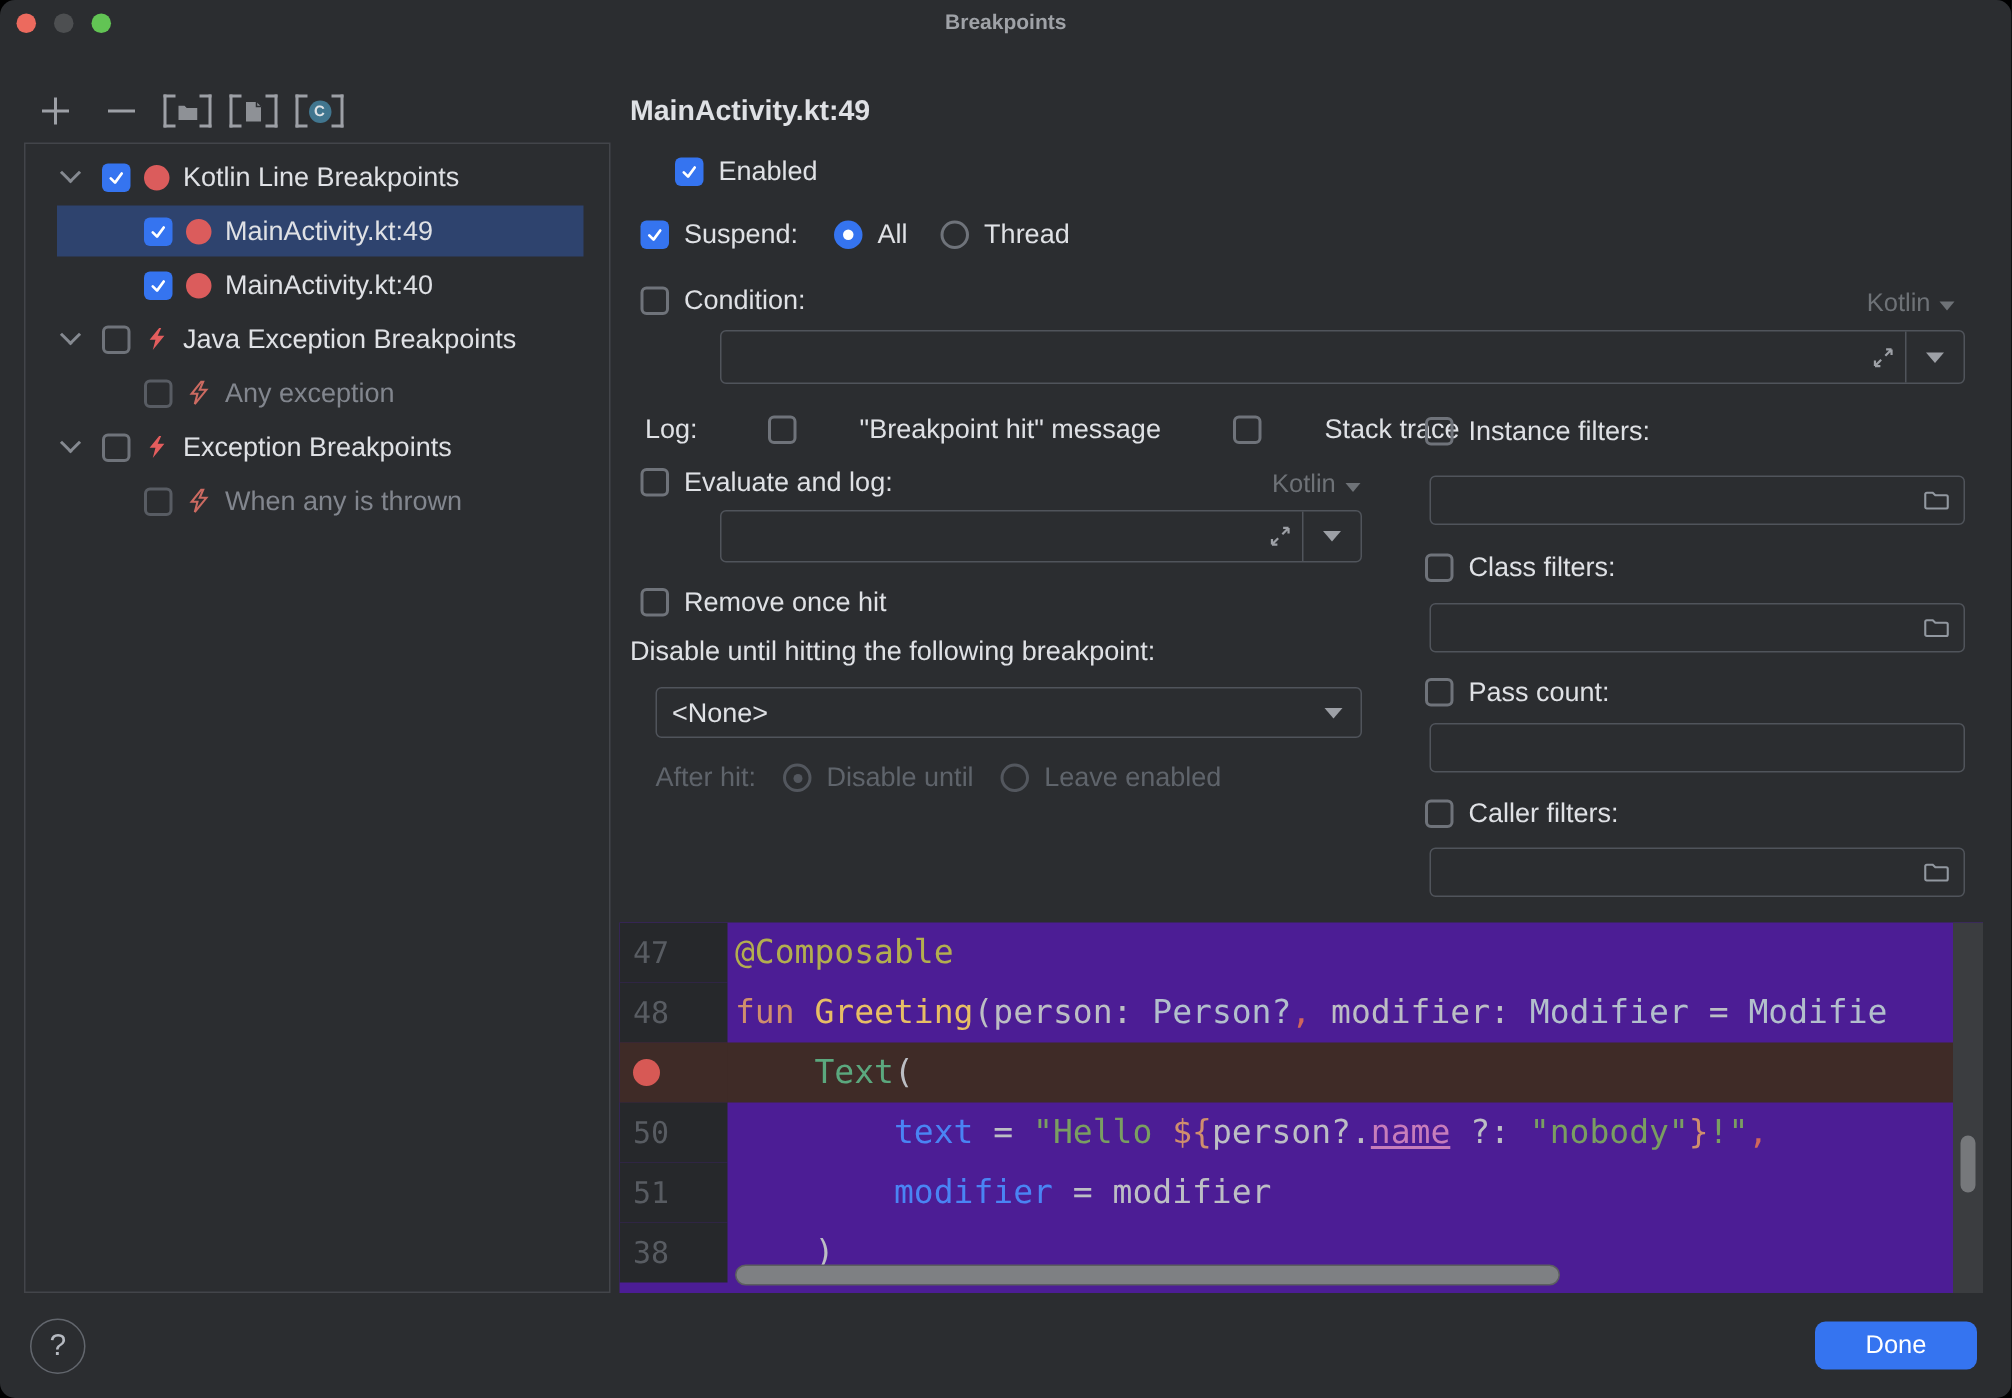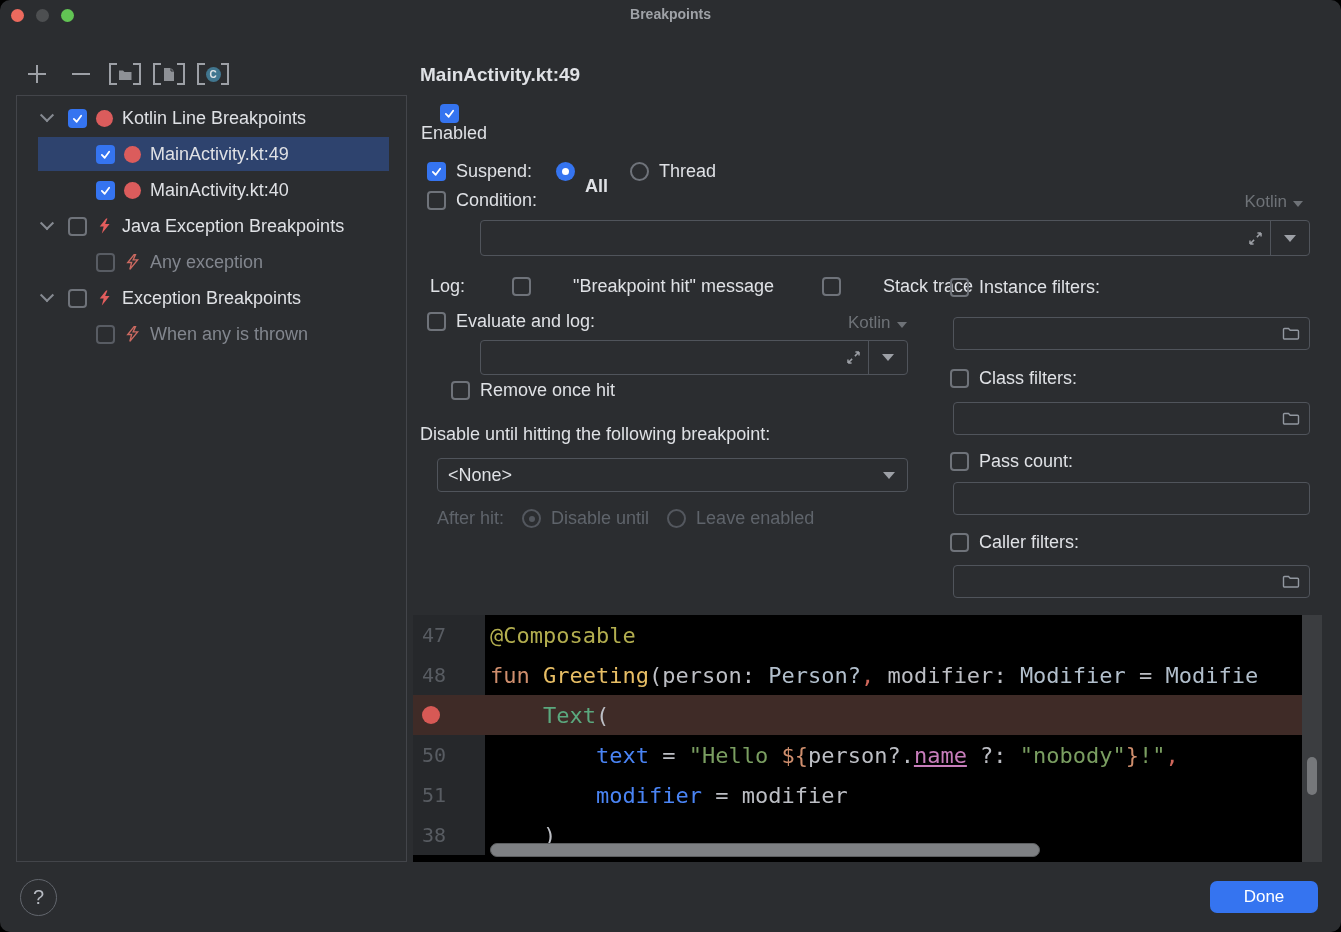--- a/index.html
+++ b/index.html
@@ -69,21 +69,21 @@
   .fbtn{width:38px;align-self:stretch;display:flex;align-items:center;justify-content:center;flex:none;}
   .expand-wrap{width:30px;display:flex;align-items:center;justify-content:center;flex:none;}
   .arr{width:0;height:0;border-left:6px solid transparent;border-right:6px solid transparent;border-top:7px solid #9da0a6;}
   .folder-wrap{width:36px;display:flex;align-items:center;justify-content:center;flex:none;}
 
   #combo{position:absolute;left:437px;top:458px;width:471px;height:34px;border:1px solid #50545b;border-radius:4px;box-sizing:border-box;display:flex;align-items:center;background:#2b2d30;}
   #combo .val{flex:1;padding-left:10px;font-size:18px;color:#dfe1e5;}
   #combo .arr{margin-right:12px;}
 
   
-  #editor{position:absolute;left:413px;top:615px;width:909px;height:247px;background:#000000;overflow:hidden;font-family:"DejaVu Sans Mono",monospace;}
+  #editor{position:absolute;left:413px;top:615px;width:909px;height:247px;background:#4c1d95;overflow:hidden;font-family:"DejaVu Sans Mono",monospace;}
   #lines{position:absolute;left:0;top:0;width:889px;}
   .code-line{display:flex;height:40px;align-items:center;}
   .gut{width:72px;flex:none;align-self:stretch;display:flex;align-items:center;padding-left:9px;box-sizing:border-box;background:#26282b;color:#585c62;font-size:20px;}
   .ct{white-space:pre;font-size:22px;padding-left:5px;}
   .code-line.bp{background:#3f2b27;}
   .code-line.bp .gut{background:#3f2b27;}
   .gut-dot{width:18px;height:18px;border-radius:50%;background:#d75955;}
   #vsb{position:absolute;right:0;top:0;width:20px;height:247px;background:#3b3d40;}
   #vsb-thumb{position:absolute;left:5px;top:142px;width:10px;height:38px;border-radius:5px;background:#76787b;}
   #hsb-thumb{position:absolute;left:77px;top:228px;width:550px;height:14px;border-radius:7px;background:#7e8083;border:1px solid #5c5e60;box-sizing:border-box;}
@@ -204,38 +204,38 @@
           <svg class="bolt" width="17" height="18" viewBox="0 0 16 17">
      <path d="M9.5 1.5 L3.5 9 H7.2 L5.5 15.5 L12.8 6.5 H8.6 L10.8 1.5 Z" fill="none" stroke="#cc6a61" stroke-width="1.3"></path>
    </svg>
           <span>When any is thrown</span>
         </div>
       </div>
   </div>
 
   <div id="detail-title">MainActivity.kt:49</div>
 
-  <div class="row" style="left:411px;top:104px;flex-direction:column;">
+  <div class="row" style="left:450px;top:104px;">
     <span class="cb on">
         <svg width="13" height="13" viewBox="0 0 16 16">
           <polyline points="3.5,8.5 7,12 12.5,4.5" fill="none" stroke="#fff" stroke-width="2.2" stroke-linecap="round" stroke-linejoin="round"></polyline>
         </svg>
       </span>
     <span class="lbl gap10">Enabled</span>
   </div>
 
   <div class="row" style="left:427px;top:146px;gap:10px;">
     <span class="cb on">
         <svg width="13" height="13" viewBox="0 0 16 16">
           <polyline points="3.5,8.5 7,12 12.5,4.5" fill="none" stroke="#fff" stroke-width="2.2" stroke-linecap="round" stroke-linejoin="round"></polyline>
         </svg>
       </span>
     <span class="lbl">Suspend:</span>
     <span class="radio sel" style="margin-left:14px;"></span>
-    <span class="lbl" style="font-weight:bold;margin-top:30px;">All</span>
+    <span class="lbl" style="font-weight:normal;">All</span>
     <span class="radio unsel" style="margin-left:12px;"></span>
     <span class="lbl">Thread</span>
   </div>
 
   <div class="row" style="left:427px;top:190px;text-align:right;">
     <span class="cb off"></span>
     <span class="lbl gap10">Condition:</span>
   </div>
   <div class="lang" style="top:192px;right:38px;">
     <span>Kotlin</span>
@@ -282,21 +282,21 @@
             <path d="M9.3 6.7 L13.2 2.8 M13.2 2.8 h-3.4 M13.2 2.8 v3.4 M6.7 9.3 L2.8 13.2 M2.8 13.2 h3.4 M2.8 13.2 v-3.4"></path>
           </g>
         </svg>
     </span>
     <span class="fdiv"></span>
     <span class="fbtn">
         <span class="arr"></span>
       </span>
   </div>
 
-  <div class="row" style="left:427px;top:380px;margin-left:24px;">
+  <div class="row" style="left:427px;top:391px;">
     <span class="cb off"></span>
     <span class="lbl gap10">Remove once hit</span>
   </div>
 
   <div class="row" style="left:420px;top:424px;">
     <span class="lbl">Disable until hitting the following breakpoint:</span>
   </div>
 
   <div id="combo">
     <span class="val">&lt;None&gt;</span>

